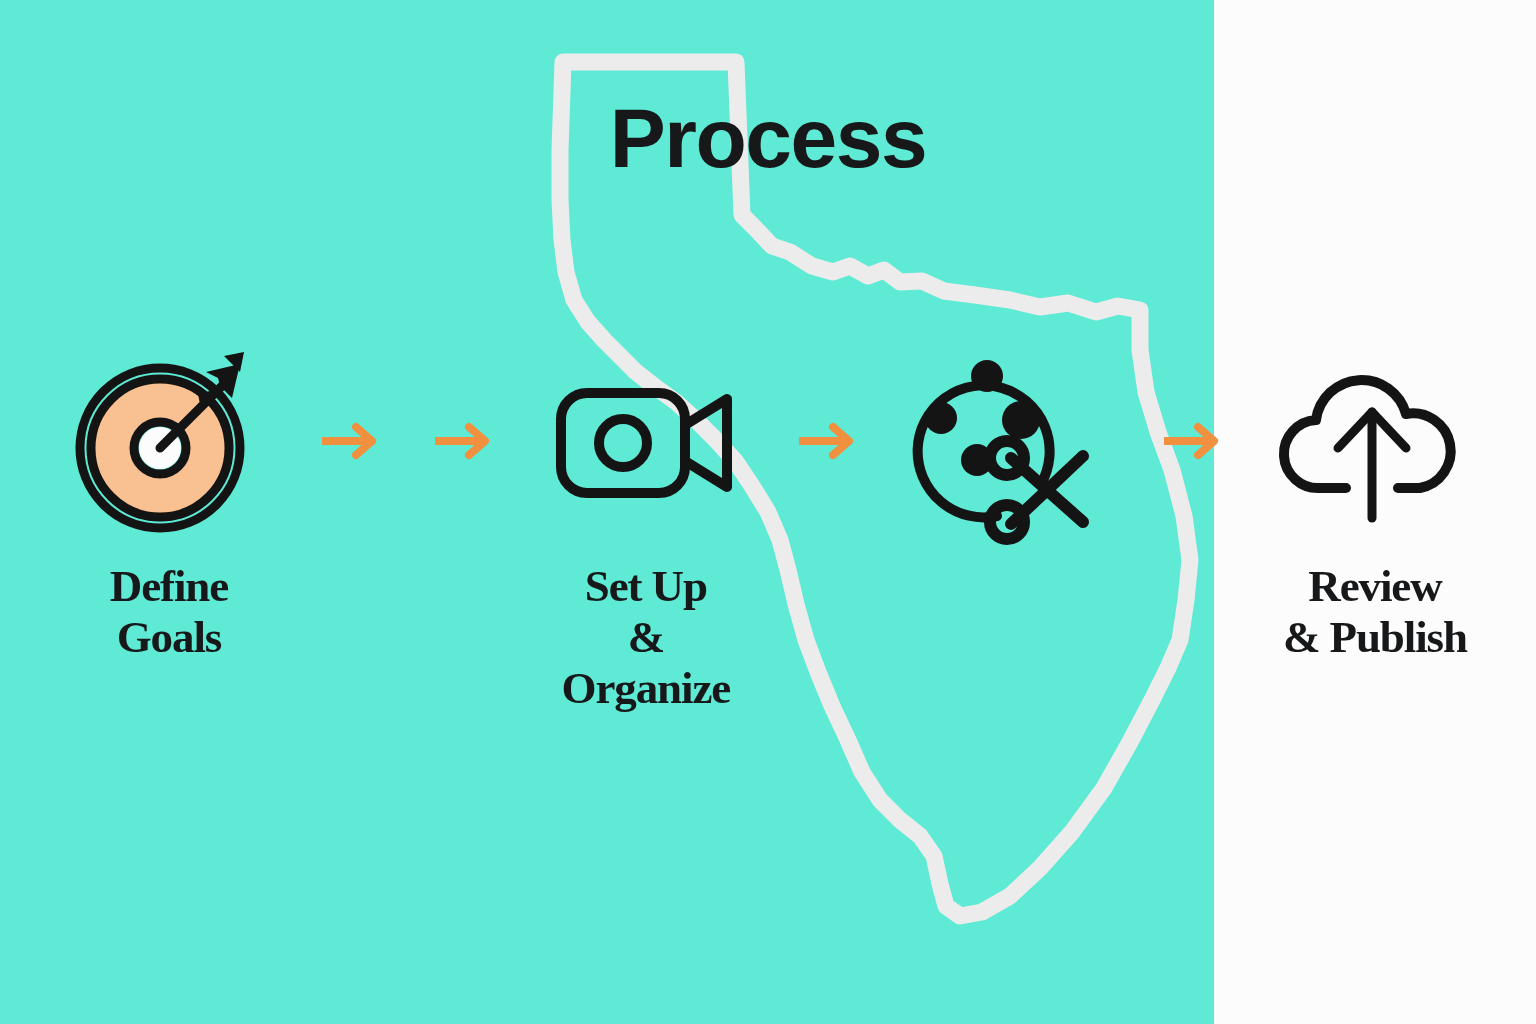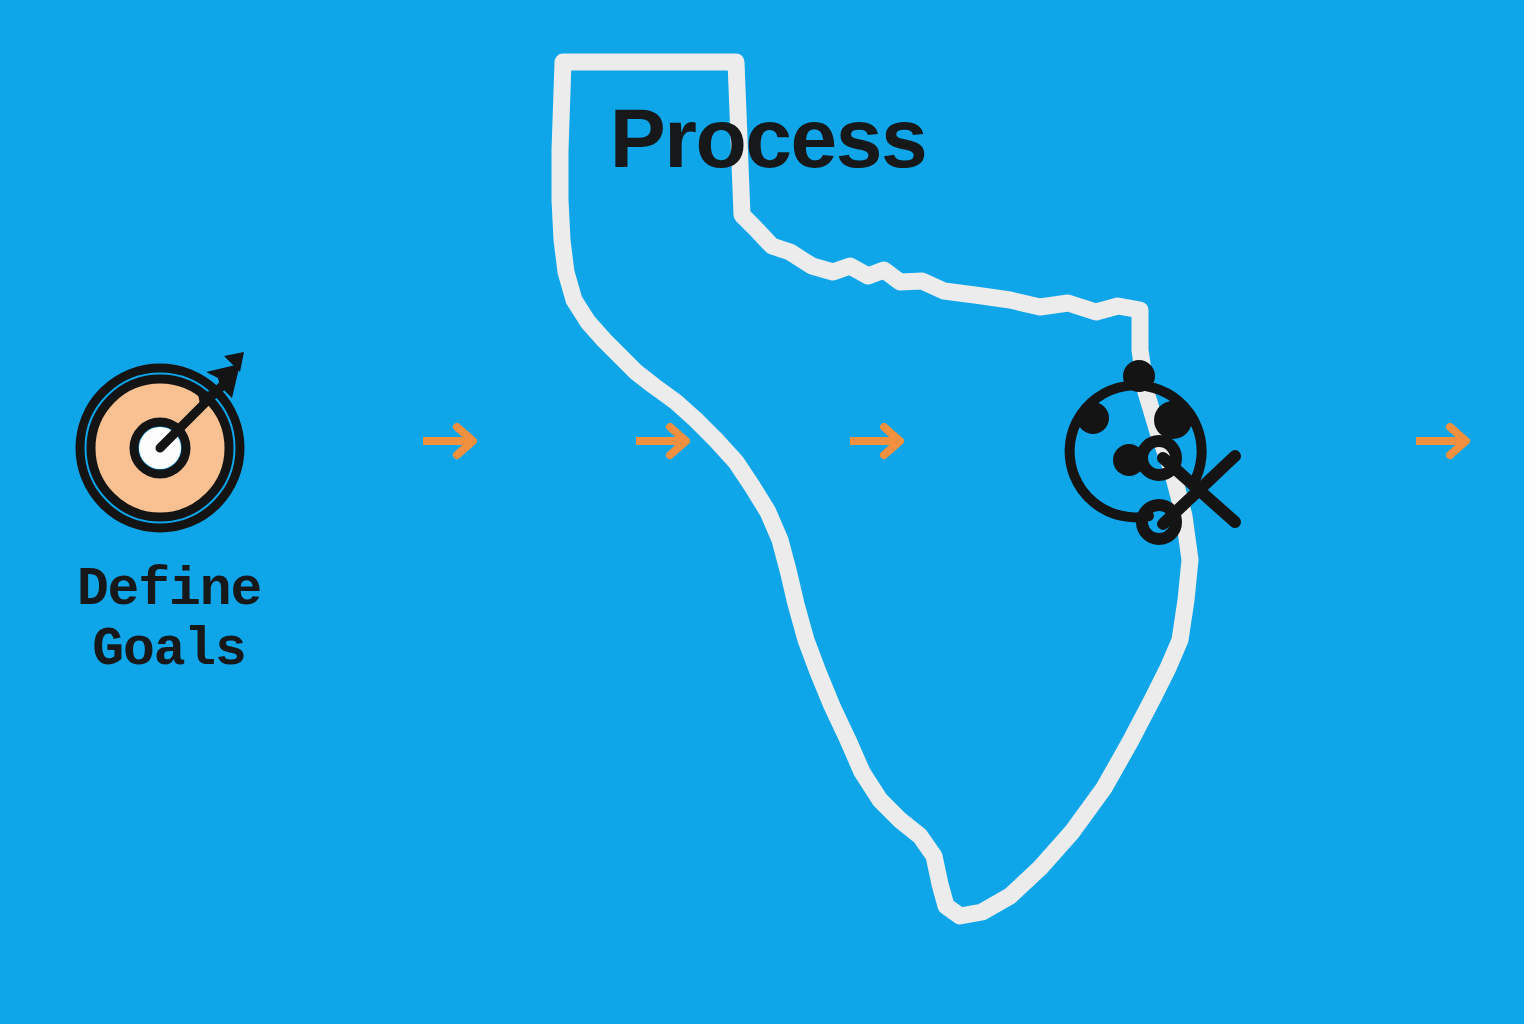--- a/index.html
+++ b/index.html
@@ -11,23 +11,23 @@
     width: 1536px;
     height: 1024px;
     background: #fcfcfc;
     font-family: "Liberation Sans", sans-serif;
     overflow: hidden;
     position: relative;
   }
 
   #stage {
     position: relative;
-    width: 1524px;
+    width: 1214px;
     height: 1024px;
-    background: #0ea5e9;
+    background: #5eead4;
   }
 
   
   .bg-map {
     position: absolute;
     left: 0;
     top: 0;
     width: 1536px;
     height: 1024px;
     z-index: 0;
@@ -81,27 +81,27 @@
   }
 
   .icon-box svg {
     display: block;
     overflow: visible;
   }
 
   .step-label {
     margin-top: 28px;
     text-align: center;
-    font-size: 53px;
+    font-size: 45px;
     line-height: 1.13;
     font-weight: 800;
     letter-spacing: -1.1px;
     color: #16181a;
     white-space: pre-line;
-    font-family: Liberation Mono, monospace;
+    font-family: Liberation Serif, serif;
   }
 
   .connector {
     flex: 0 0 auto;
     width: 74px;
     height: 185px;
     display: flex;
     align-items: center;
     justify-content: center;
   }
@@ -161,20 +161,31 @@
     </div>
 
 
     <div class="connector">
       <svg width="62" height="40" viewBox="0 0 62 40">
         <line x1="2" y1="20" x2="48" y2="20" stroke="#f1903f" stroke-width="8" stroke-linecap="butt"></line>
         <polyline points="36,6 52,20 36,34" fill="none" stroke="#f1903f" stroke-width="8" stroke-linecap="round" stroke-linejoin="round"></polyline>
       </svg>
     </div>
 
+    <div class="step">
+      <div class="icon-box">
+        <svg width="190" height="140" viewBox="0 0 190 140">
+          <rect x="10" y="22" width="124" height="100" rx="26" ry="26" fill="none" stroke="#141414" stroke-width="10"></rect>
+          <circle cx="72" cy="72" r="24" fill="none" stroke="#141414" stroke-width="10"></circle>
+          <path d="M134 54 L176 28 L176 116 L134 90 Z" fill="none" stroke="#141414" stroke-width="10" stroke-linejoin="round"></path>
+        </svg>
+      </div>
+      <div class="step-label">Set Up
+&amp; Organize</div>
+    </div>
 
     <div class="connector">
       <svg width="62" height="40" viewBox="0 0 62 40">
         <line x1="2" y1="20" x2="48" y2="20" stroke="#f1903f" stroke-width="8" stroke-linecap="butt"></line>
         <polyline points="36,6 52,20 36,34" fill="none" stroke="#f1903f" stroke-width="8" stroke-linecap="round" stroke-linejoin="round"></polyline>
       </svg>
     </div>
 
     <div class="step">
       <div class="icon-box">
@@ -196,15 +207,26 @@
       </div>
     </div>
 
     <div class="connector">
       <svg width="62" height="40" viewBox="0 0 62 40">
         <line x1="2" y1="20" x2="48" y2="20" stroke="#f1903f" stroke-width="8" stroke-linecap="butt"></line>
         <polyline points="36,6 52,20 36,34" fill="none" stroke="#f1903f" stroke-width="8" stroke-linecap="round" stroke-linejoin="round"></polyline>
       </svg>
     </div>
 
+    <div class="step">
+      <div class="icon-box">
+        <svg width="190" height="170" viewBox="0 0 190 170">
+          <path d="M66 132 H40 a34 34 0 0 1 -4 -68 a46 46 0 0 1 90 -6 a34 34 0 0 1 14 74 H118" fill="none" stroke="#141414" stroke-width="10" stroke-linecap="round" stroke-linejoin="round"></path>
+          <line x1="92" y1="56" x2="92" y2="162" stroke="#141414" stroke-width="9" stroke-linecap="round"></line>
+          <polyline points="58,92 92,56 126,92" fill="none" stroke="#141414" stroke-width="9" stroke-linecap="round" stroke-linejoin="round"></polyline>
+        </svg>
+      </div>
+      <div class="step-label">Review
+&amp; Publish</div>
+    </div>
 
   </div>
 </div>
 
 </body></html>

